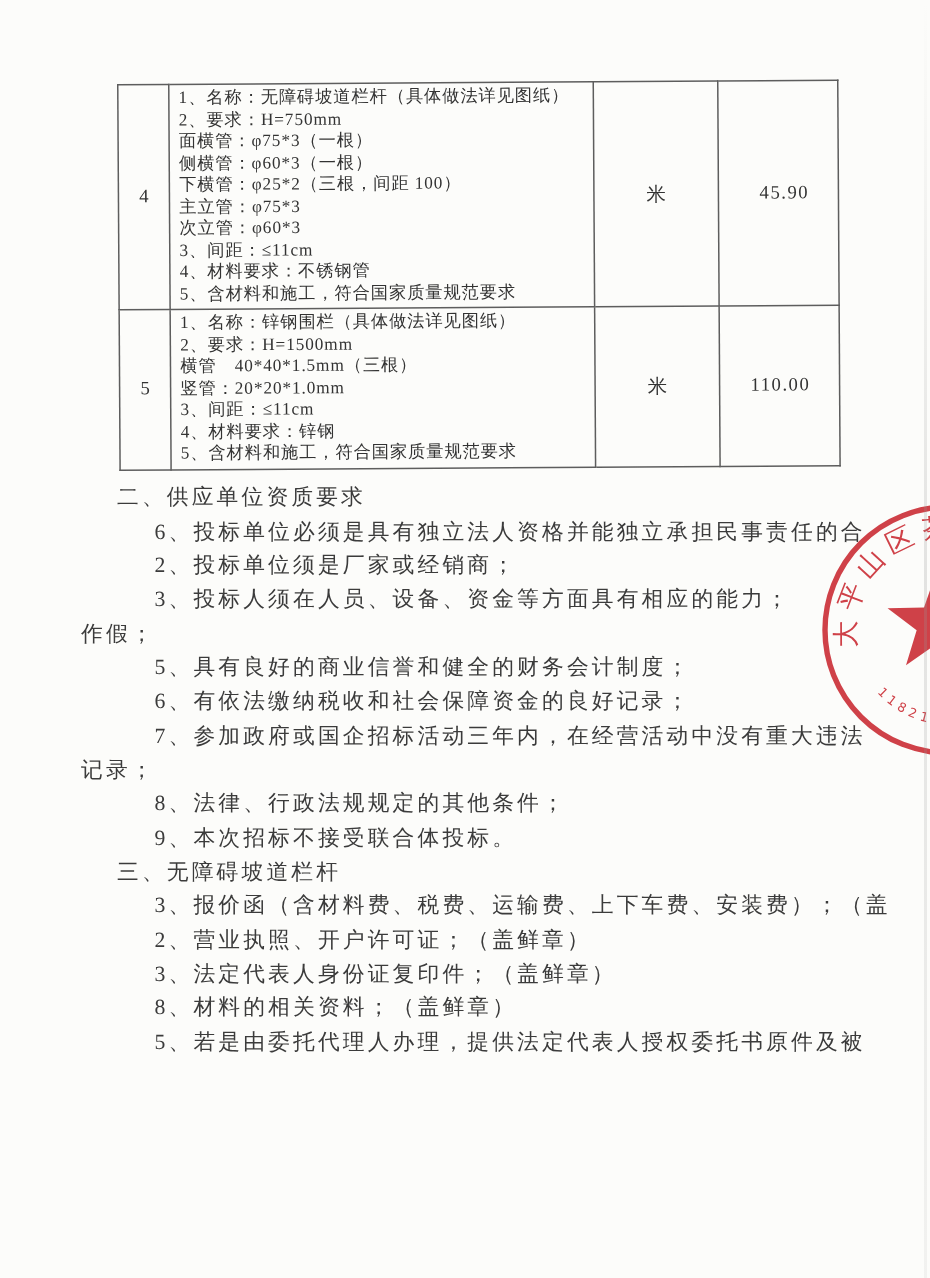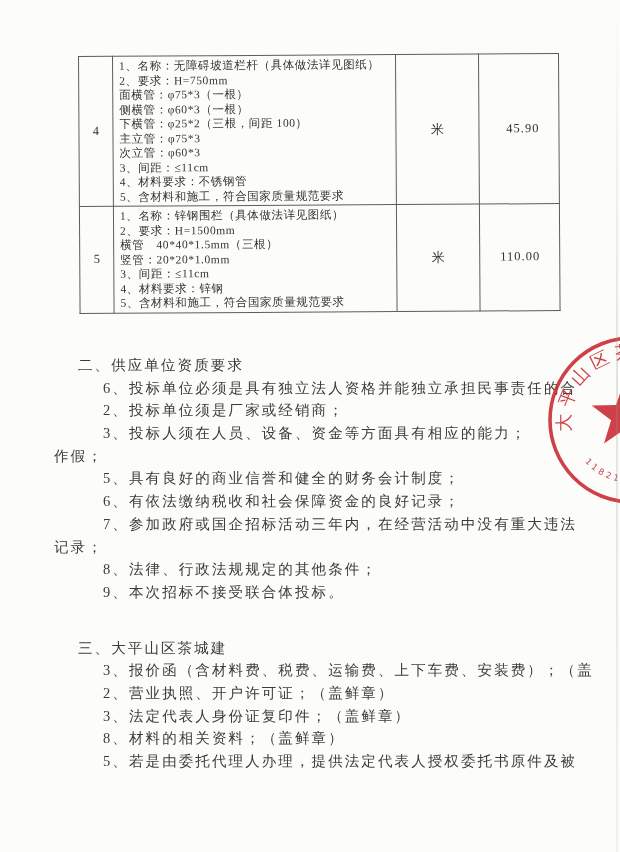--- a/index.html
+++ b/index.html
@@ -15,21 +15,21 @@
   .col-no{width:34px;}.col-spec{width:283px;}.col-unit{width:83px;}.col-qty{width:80px;}
   td.no-cell{text-align:center;font-size:12.5px;}
   td.spec-cell{vertical-align:top;padding:2px 3px 2px 6px;}
   .spec-line{font-size:11.5px;line-height:14.5px;letter-spacing:0.6px;white-space:nowrap;overflow:hidden;}
   td.unit-cell{text-align:center;font-size:13px;}
   td.qty-cell{text-align:right;padding-right:19px;font-size:12.5px;letter-spacing:1px;}
 
   
   .body-text{position:absolute;left:54px;top:321px;width:560px;color:#3b3b3b;font-size:14.5px;}
   .line{height:22.7px;line-height:22.7px;letter-spacing:2.1px;white-space:nowrap;}
-  .line.heading{padding-left:24px;margin-top:33px;}
+  .line.heading{padding-left:24px;}
   .line.first{padding-left:49px;}
   .line.cont{padding-left:0;}
 
   
   .stamp{position:absolute;left:532px;top:320px;width:200px;height:200px;opacity:.88;}
 </style>
 </head>
 <body>
 
 <div class="doc">
@@ -81,21 +81,21 @@
       <div class="line first">6、投标单位必须是具有独立法人资格并能独立承担民事责任的合</div>
       <div class="line first">2、投标单位须是厂家或经销商；</div>
       <div class="line first">3、投标人须在人员、设备、资金等方面具有相应的能力；</div>
       <div class="line cont">作假；</div>
       <div class="line first">5、具有良好的商业信誉和健全的财务会计制度；</div>
       <div class="line first">6、有依法缴纳税收和社会保障资金的良好记录；</div>
       <div class="line first">7、参加政府或国企招标活动三年内，在经营活动中没有重大违法</div>
       <div class="line cont">记录；</div>
       <div class="line first">8、法律、行政法规规定的其他条件；</div>
       <div class="line first">9、本次招标不接受联合体投标。</div>
-      <div class="line heading">三、大平山区茶城建</div>
+      <div class="line heading">三、无障碍坡道栏杆</div>
       <div class="line first">3、报价函（含材料费、税费、运输费、上下车费、安装费）；（盖</div>
       <div class="line first">2、营业执照、开户许可证；（盖鲜章）</div>
       <div class="line first">3、法定代表人身份证复印件；（盖鲜章）</div>
       <div class="line first">8、材料的相关资料；（盖鲜章）</div>
       <div class="line first">5、若是由委托代理人办理，提供法定代表人授权委托书原件及被</div>
     </div>
 
   <svg class="stamp" viewBox="0 0 200 200" xmlns="http://www.w3.org/2000/svg">
     <defs>
       <path id="arcTop" d="M 40.1 116 A 62 62 0 1 1 159.9 116" fill="none"></path>

